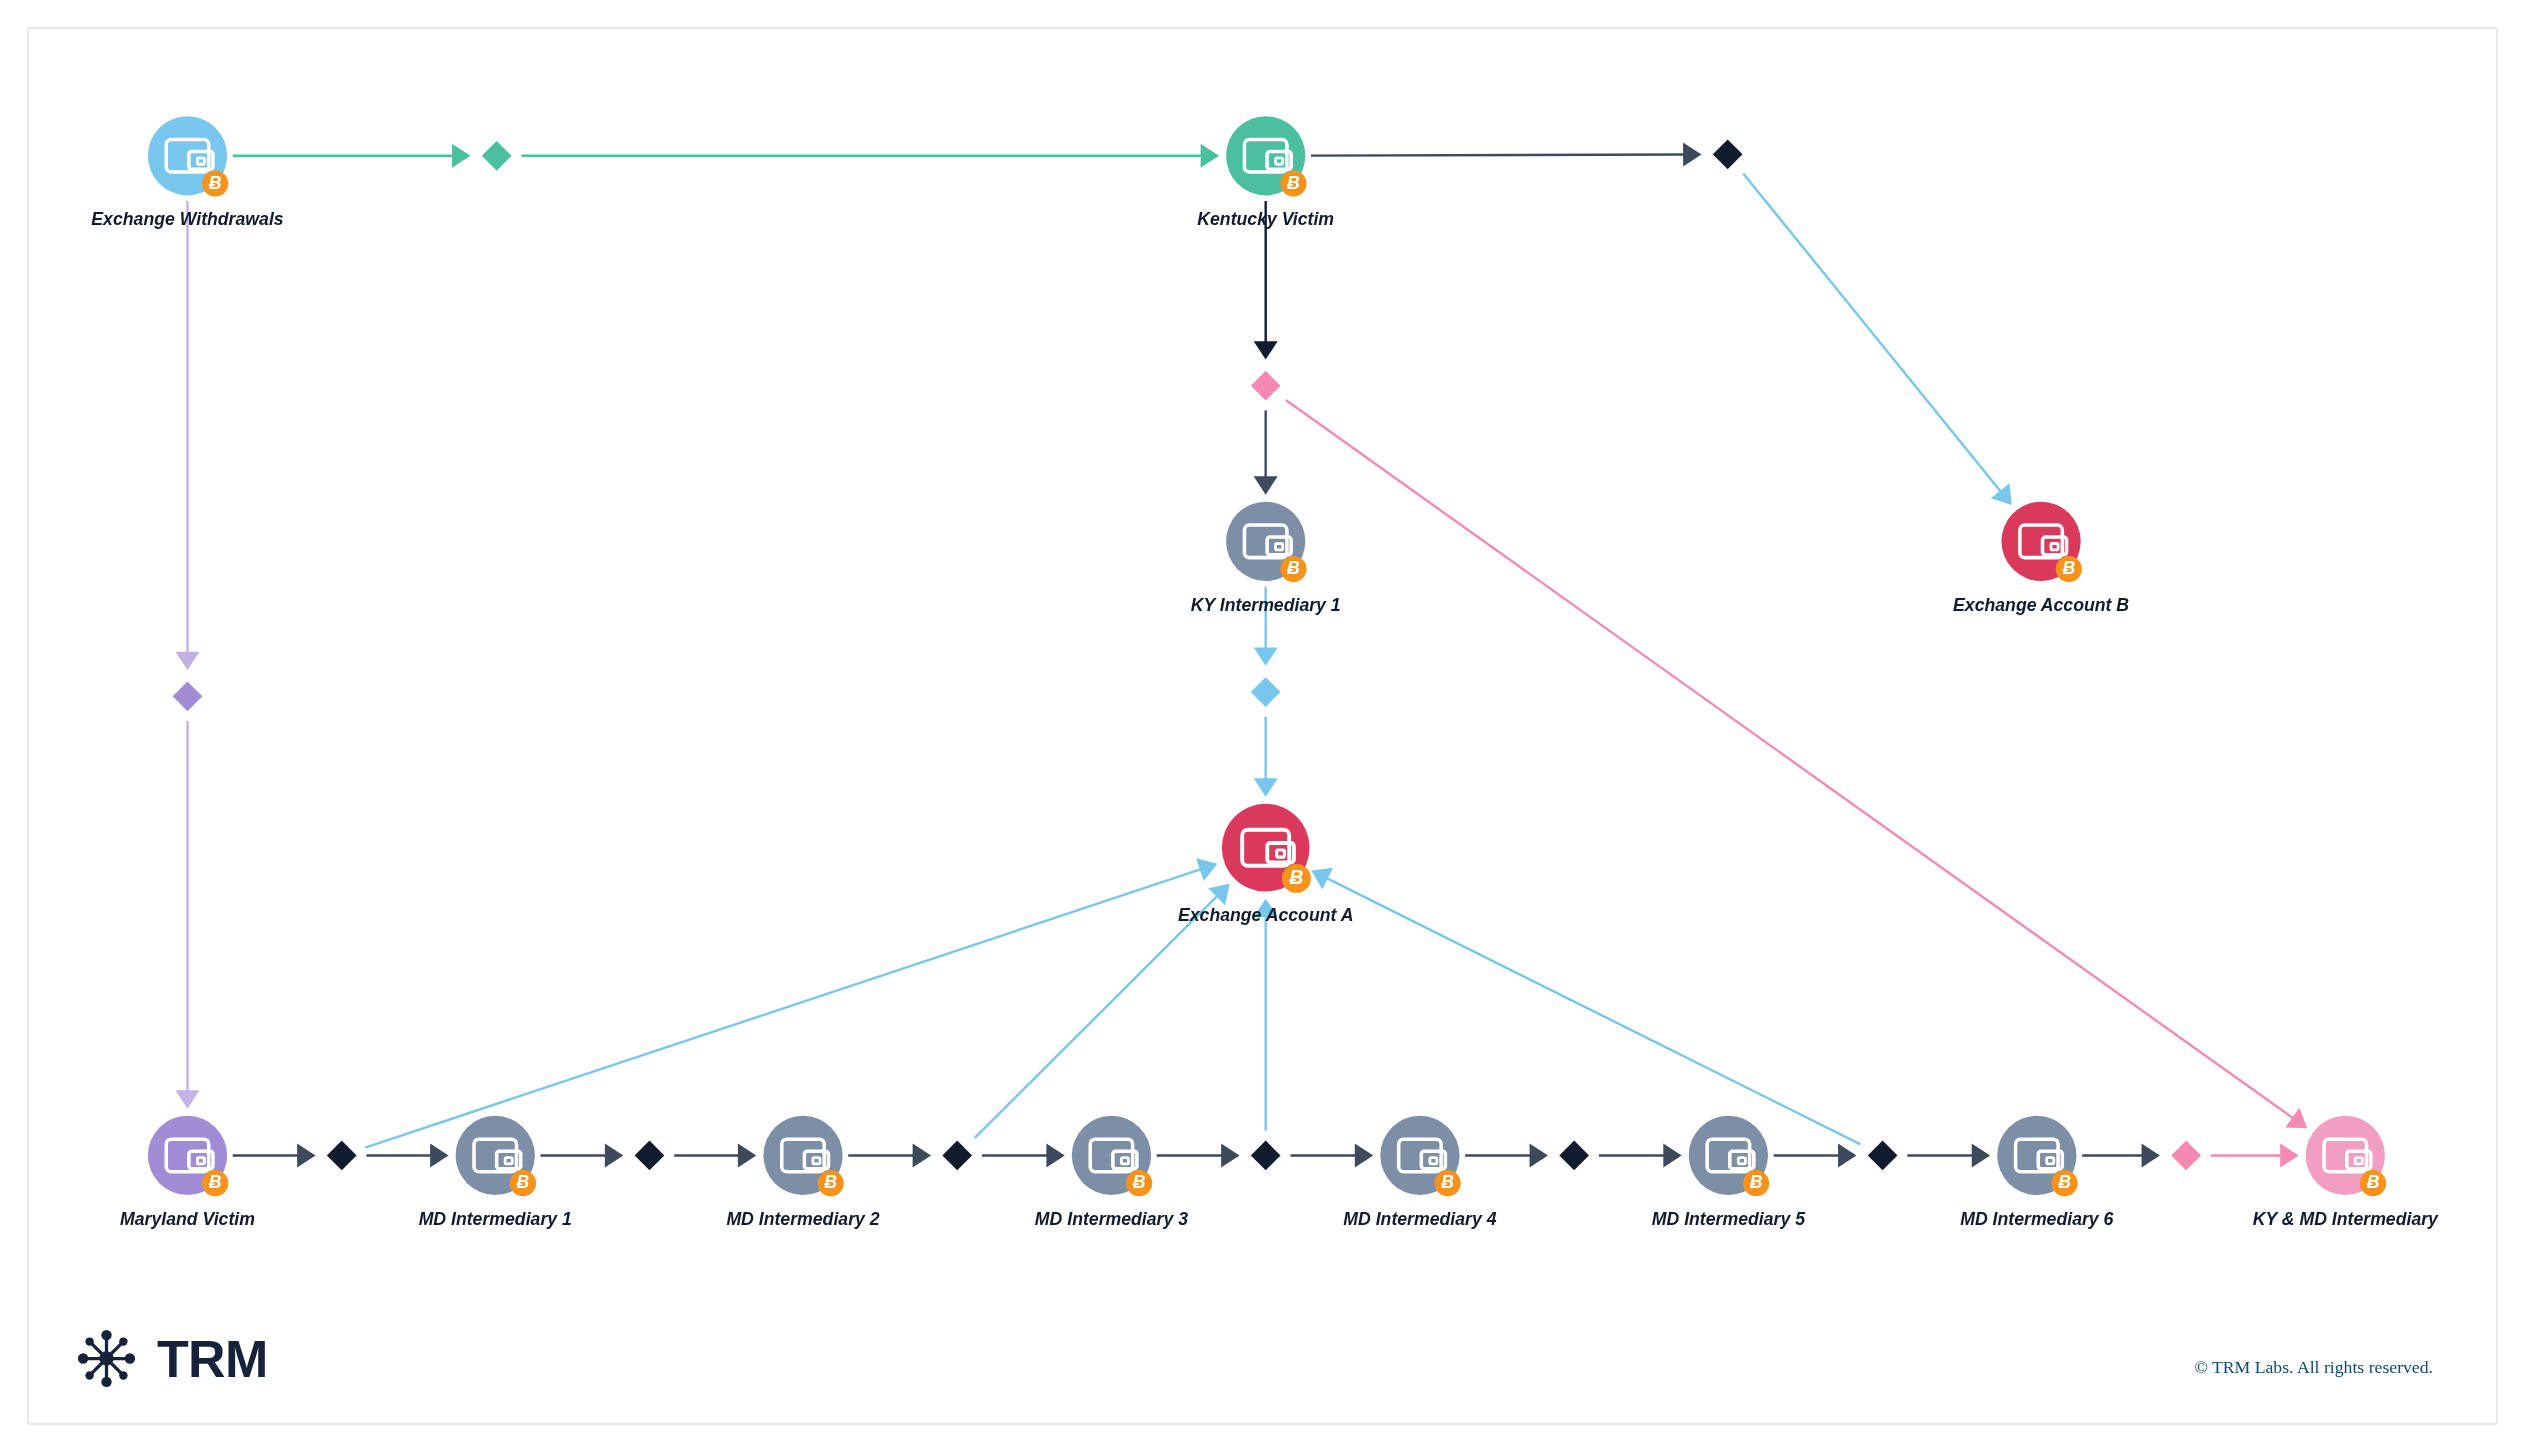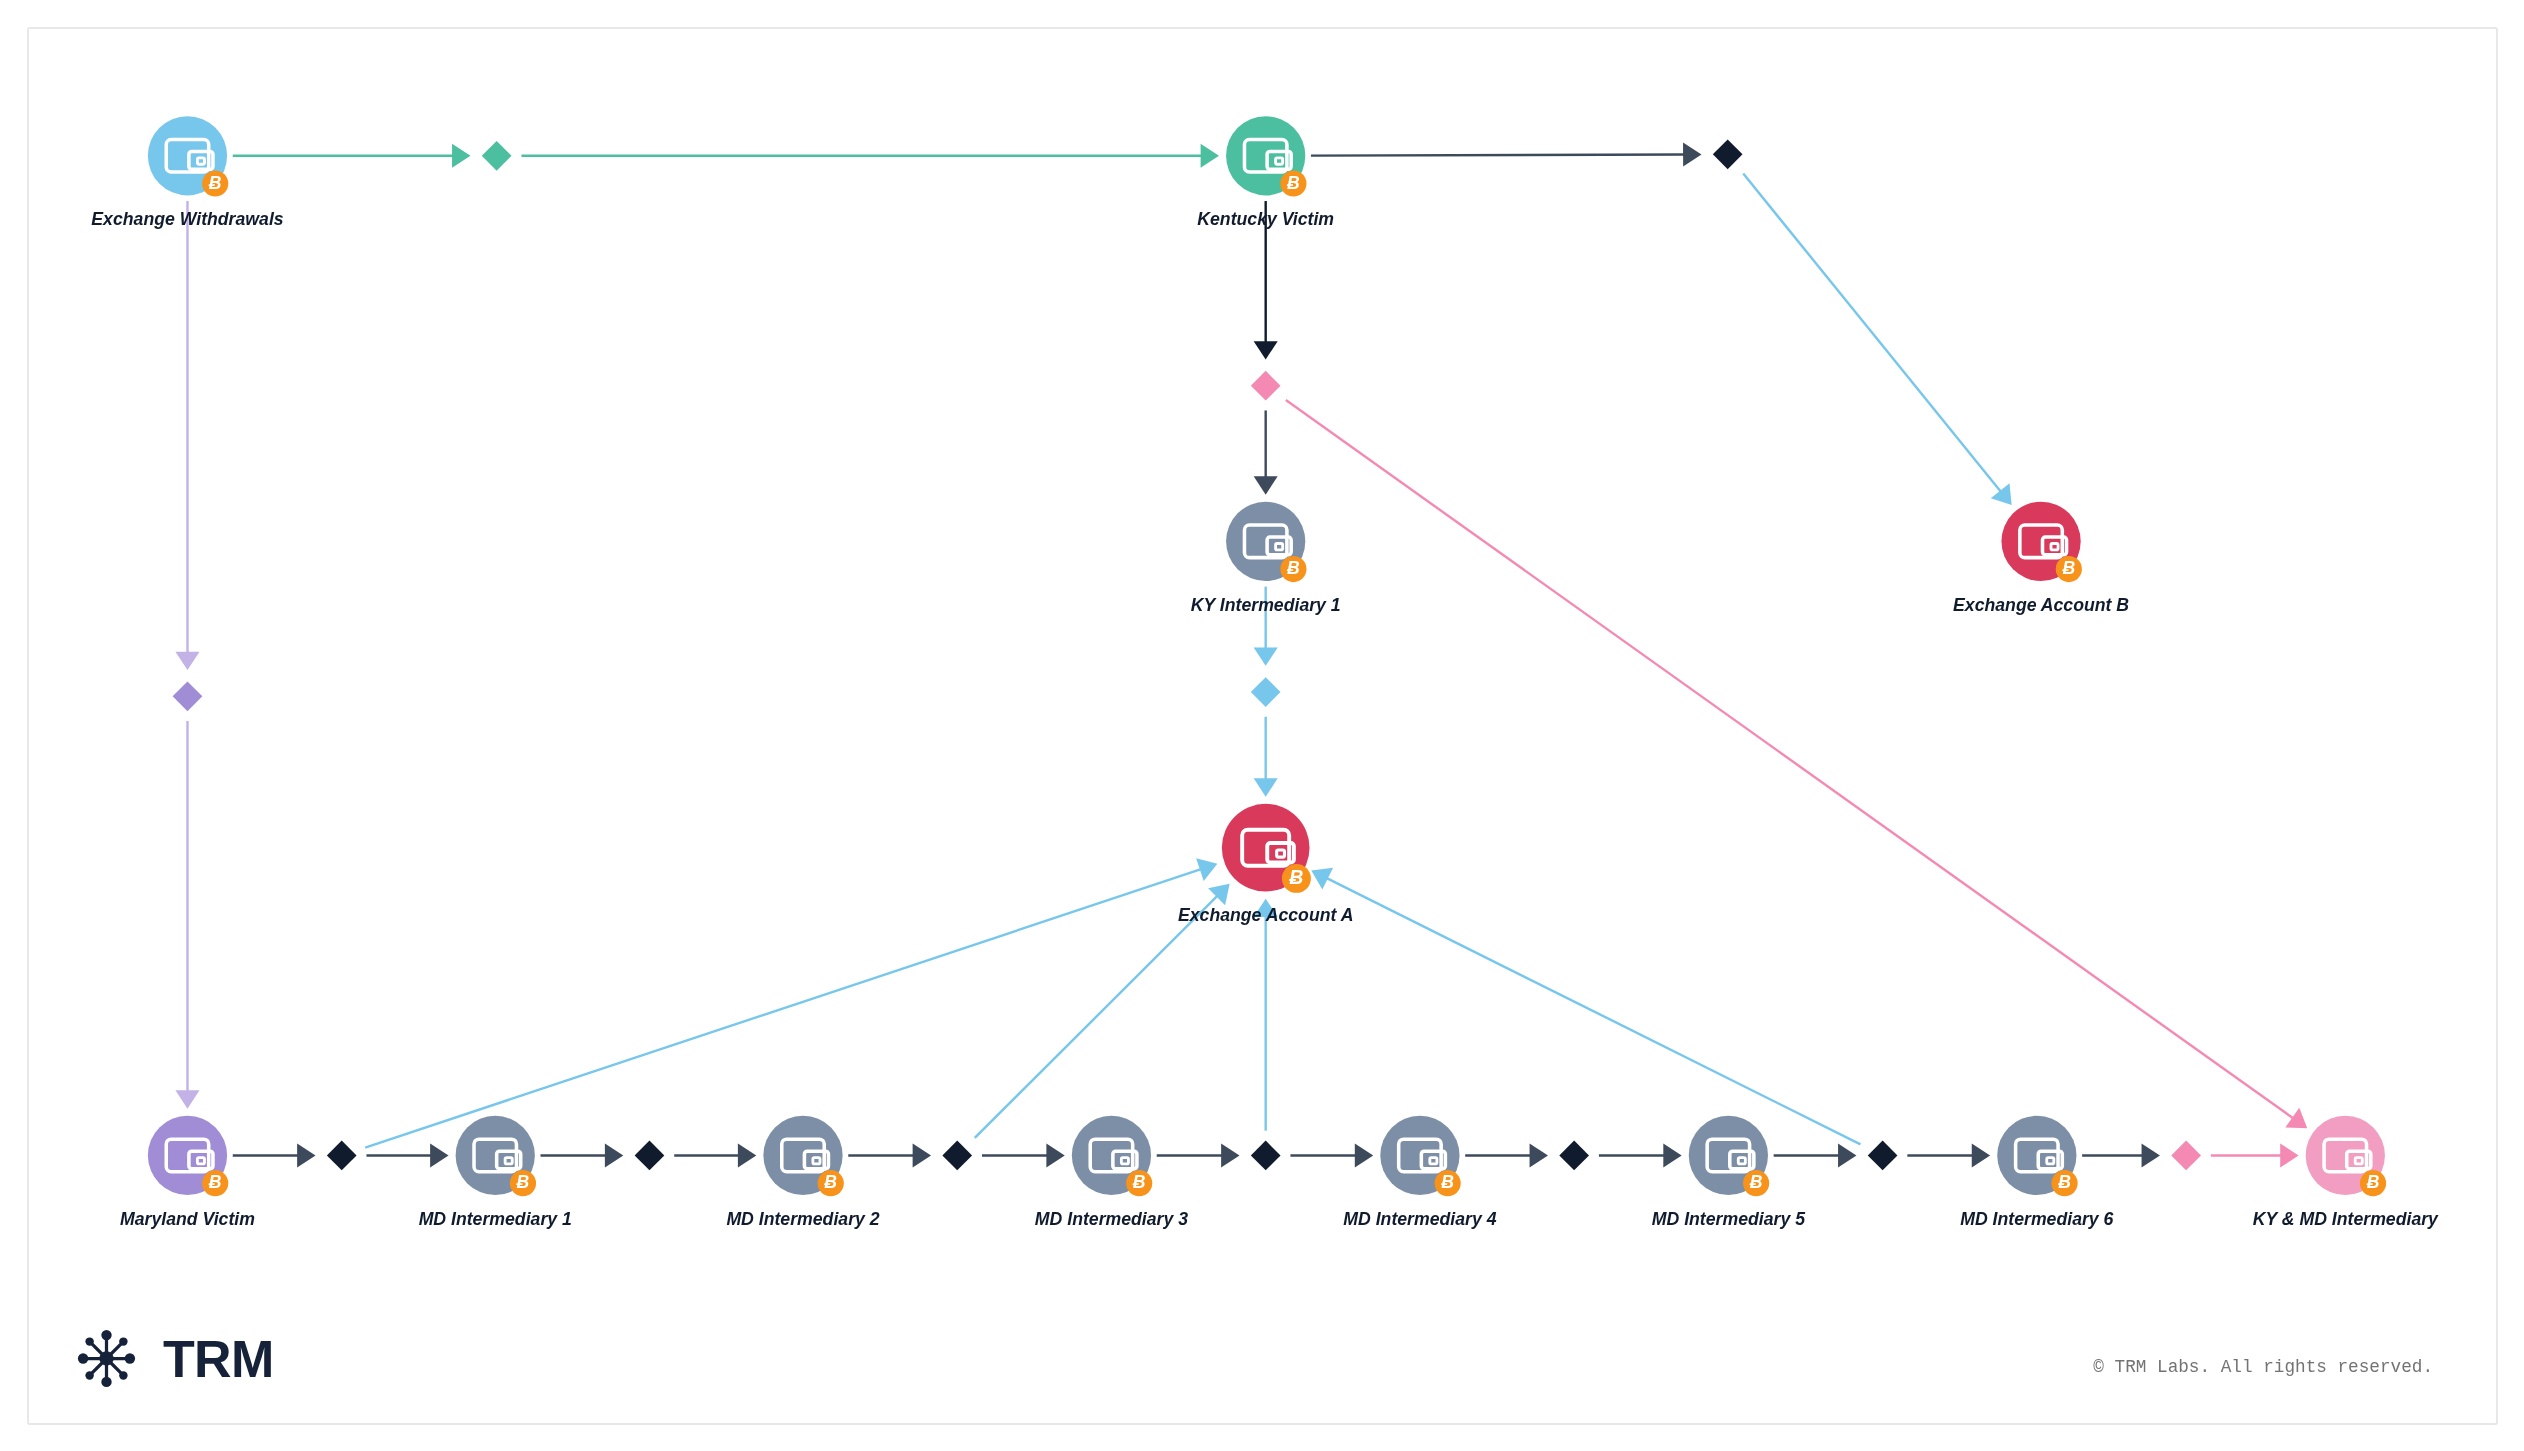--- a/index.html
+++ b/index.html
@@ -1,22 +1,22 @@
 <!DOCTYPE html>
 <html style="font-size:11.3px"><head>
 <meta charset="utf-8">
 <style>
   html,body{margin:0;padding:0;background:#ffffff;}
   body{font-family:"Liberation Sans", sans-serif;}
   #canvas{position:relative;width:2525px;height:1452px;background:#ffffff;overflow:hidden;}
   #frame{position:absolute;left:27px;top:27px;right:27px;bottom:27px;border:2.1px solid #e8e8e8;border-radius:2.8px;box-sizing:border-box;pointer-events:none;}
   svg#graph{position:absolute;left:0;top:0;width:2525px;height:1452px;}
   .node-label{font-style:italic;font-weight:bold;font-size:25px;fill:#101c2e;font-family:"Liberation Sans", sans-serif;text-anchor:middle;}
-  .copyright{position:absolute;right:92px;top:1357px;font-size:17.7px;color:#737373;font-family:Liberation Mono, monospace;}
-  .logo-wrap{position:absolute;left:74px;top:1326px;display:flex;align-items:center;gap:24px;}
+  .copyright{position:absolute;right:92px;top:1357px;font-size:17.7px;color:#0c4a6e;font-family:Liberation Serif, serif;}
+  .logo-wrap{position:absolute;left:74px;top:1326px;display:flex;align-items:center;gap:18px;}
   .logo-text{font-size:52px;font-weight:bold;color:#16213a;letter-spacing:-0.7px;font-family:"Liberation Sans", sans-serif;line-height:1;}
 </style>
 </head>
 <body>
 
 <div id="canvas">
 
   <div id="frame"></div>
 
   <svg id="graph" viewBox="0 0 3569 2052" xmlns="http://www.w3.org/2000/svg">

